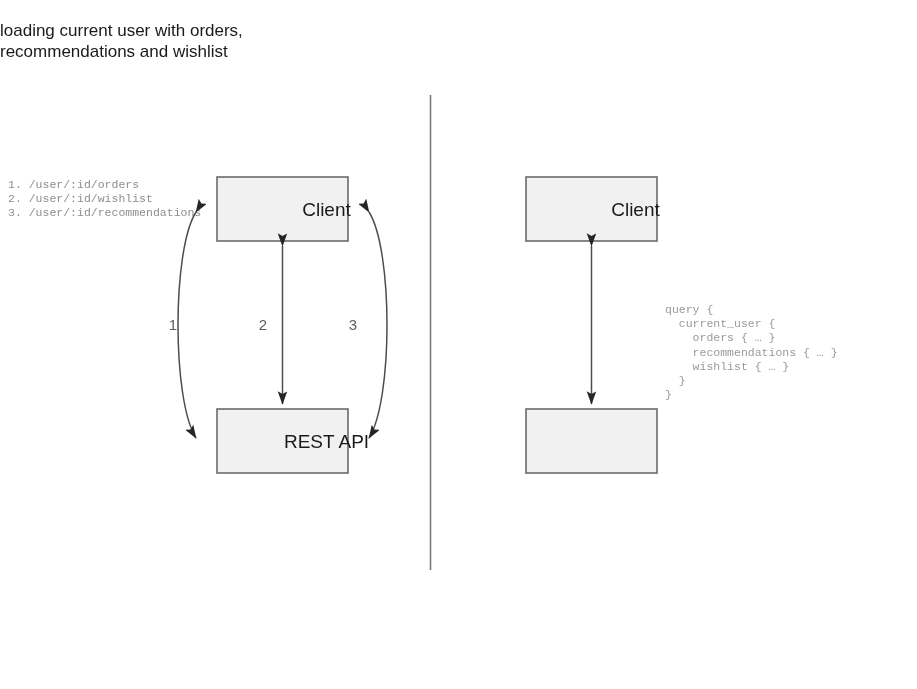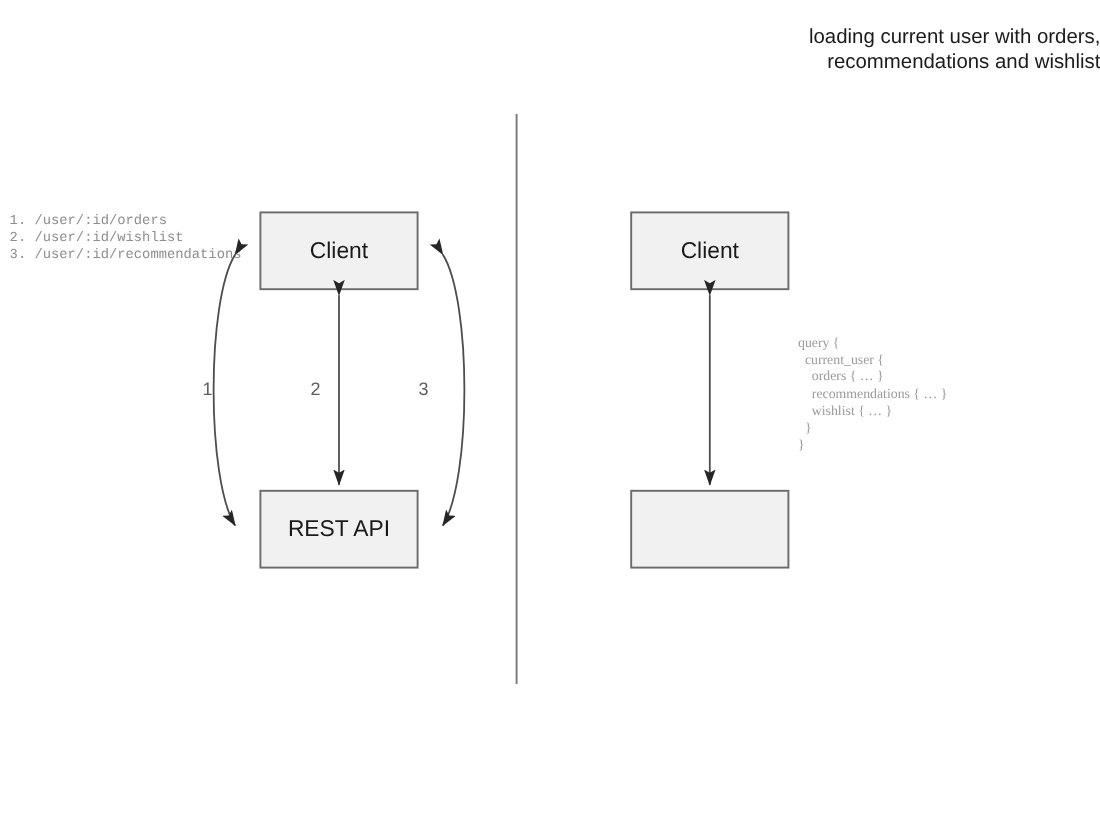--- a/index.html
+++ b/index.html
@@ -22,50 +22,52 @@
     left: 0;
     top: 0;
     width: 917px;
     height: 689px;
   }
   .title {
     position: absolute;
     left: 0;
     top: 20px;
     width: 917px;
-    text-align: right;
+    text-align: left;
     font-family: "Liberation Sans", sans-serif;
     font-size: 17px;
     line-height: 21px;
     color: #1a1a1a;
     white-space: pre-line;
   }
   .node-label {
     position: absolute;
     font-family: "Liberation Sans", sans-serif;
     font-size: 19px;
     color: #1a1a1a;
     text-align: center;
     white-space: nowrap;
+    margin-left: 44px;
   }
   .edge-number {
     position: absolute;
     font-family: "Liberation Sans", sans-serif;
     font-size: 15px;
     color: #5e5e5e;
     text-align: center;
     width: 20px;
   }
   .code-block {
     position: absolute;
-    font-family: Liberation Serif, serif;
+    font-family: Liberation Mono, monospace;
     font-size: 11.5px;
     line-height: 14.2px;
     color: #9a9a9a;
     white-space: pre;
+    margin-top: 24px;
   }
   .rest-list {
     position: absolute;
     left: 8px;
     top: 178px;
     font-family: Liberation Mono, monospace;
     font-size: 11.5px;
     line-height: 14.2px;
     color: #8e8e8e;
     white-space: pre;

